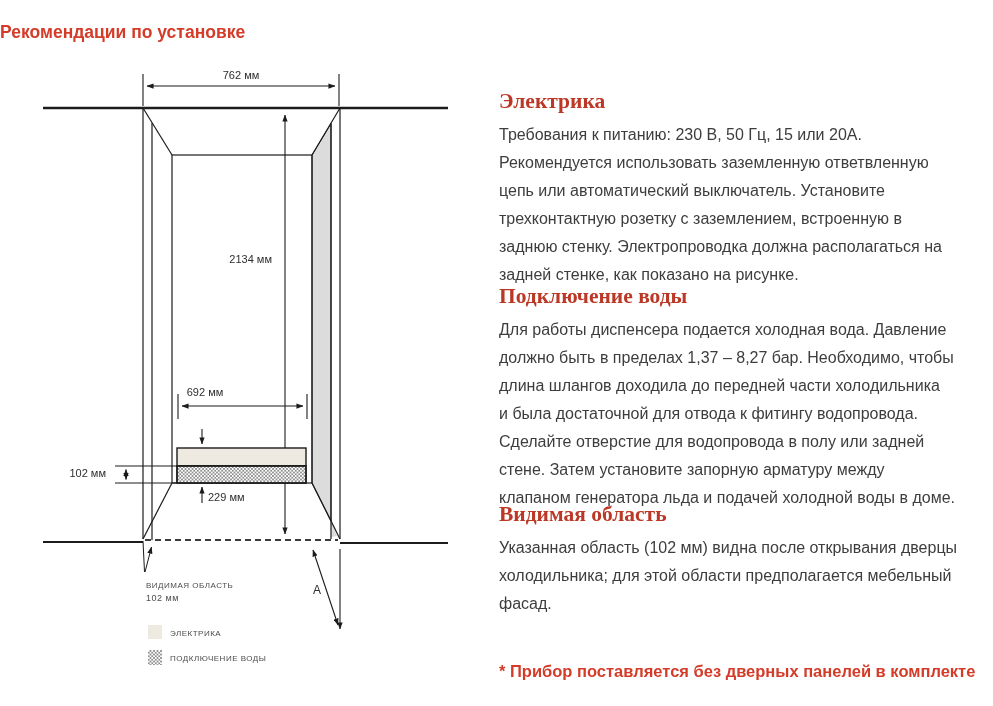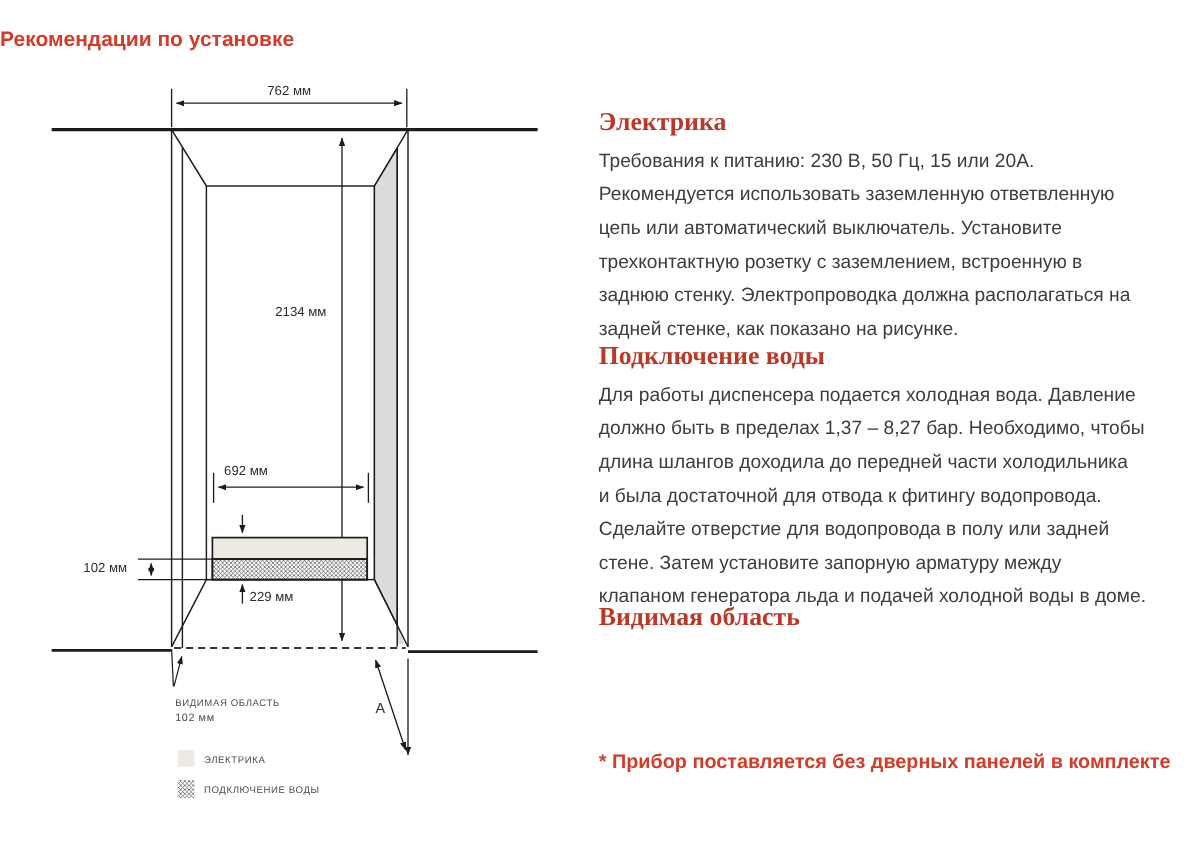--- a/index.html
+++ b/index.html
@@ -8,21 +8,21 @@
   .page-title{position:absolute;top:22px;left:0;width:993px;text-align:left;
         font-size:17.5px;font-weight:bold;margin:0;}
   .diagram-svg{position:absolute;left:0;top:0;}
   .col-section{position:absolute;left:499px;width:478px;}
   .col-section h2{margin:0 0 7px 0;font-family:"Liberation Serif","DejaVu Serif",serif;
         font-size:21.5px;font-weight:bold;line-height:26px;}
   .col-section p{margin:0;font-size:16px;line-height:28px;white-space:pre-line;}
   .sec-1{top:88px;}
   .sec-2{top:283px;}
   .sec-3{top:501px;}
-  .footnote{position:absolute;left:499px;top:622px;width:478px;margin:0;
+  .footnote{position:absolute;left:499px;top:658px;width:478px;margin:0;
         font-size:16.5px;font-weight:bold;line-height:26px;}
   .dim-text{font-family:"Liberation Sans",sans-serif;font-size:11px;fill:#2e2e2e;}
   .small-label{font-family:"Liberation Sans",sans-serif;font-size:8px;fill:#4c4c4c;letter-spacing:0.5px;}
   .a-label{font-family:"Liberation Sans",sans-serif;font-size:12px;fill:#2e2e2e;}
 </style>
 </head>
 <body>
 
 <div class="page">
 
@@ -135,17 +135,20 @@
 должно быть в пределах 1,37 – 8,27 бар. Необходимо, чтобы
 длина шлангов доходила до передней части холодильника
 и была достаточной для отвода к фитингу водопровода.
 Сделайте отверстие для водопровода в полу или задней
 стене. Затем установите запорную арматуру между
 клапаном генератора льда и подачей холодной воды в доме.</p>
   </section>
 
   <section class="col-section sec-3">
     <h2 style="color: rgb(188, 56, 38);">Видимая область</h2>
+    <p>Указанная область (102 мм) видна после открывания дверцы
+холодильника; для этой области предполагается мебельный
+фасад.</p>
   </section>
 
   <p class="footnote" style="color: rgb(212, 59, 40);">* Прибор поставляется без дверных панелей в комплекте</p>
 
 </div>
 
 </body></html>

